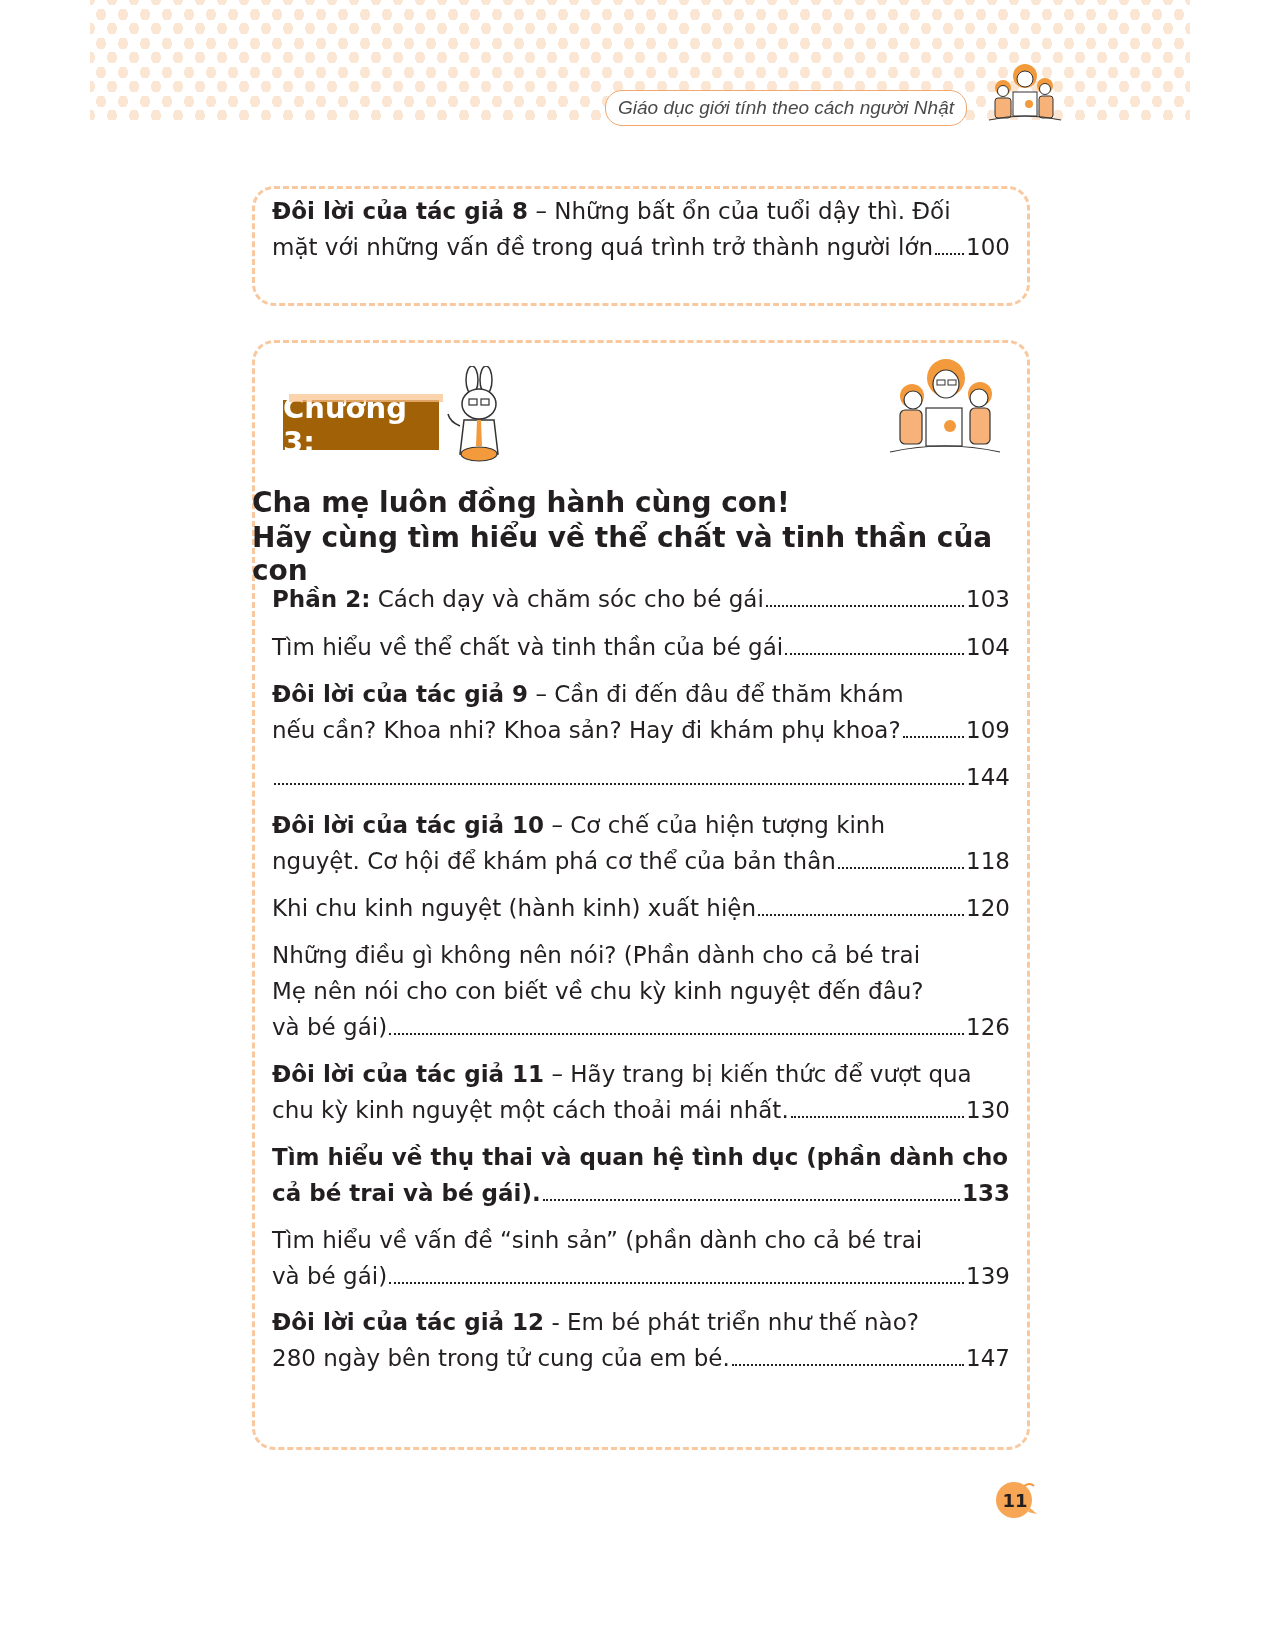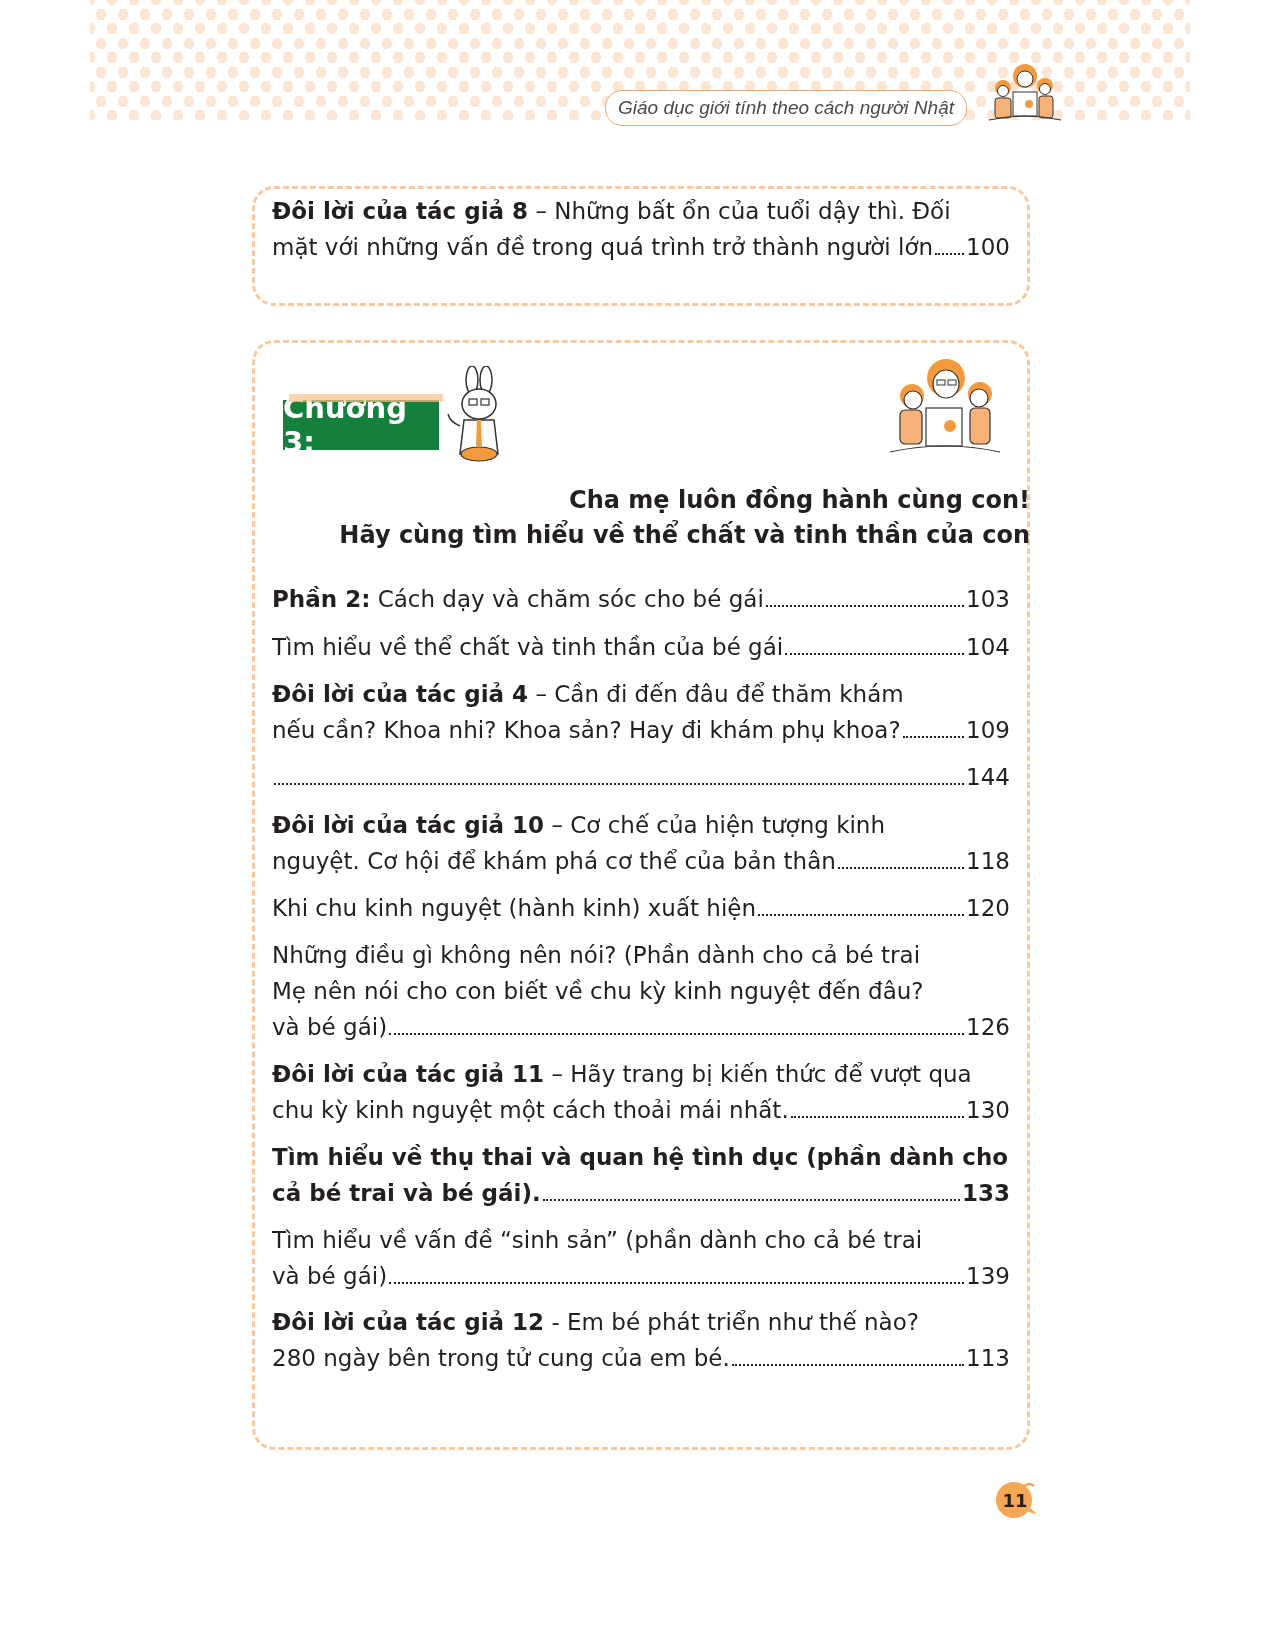--- a/index.html
+++ b/index.html
@@ -18,26 +18,26 @@
   .box { position:absolute; border:3px dashed #f9c89f; border-radius:22px; box-sizing:border-box; }
   .box1 { left:252px; top:186px; width:778px; height:120px; }
   .box2 { left:252px; top:340px; width:778px; height:1110px; }
   .entry { position:absolute; left:272px; width:738px; font-size:23px; line-height:36px; color:#231f20; }
   .entry b { font-weight:bold; }
   .line { display:flex; align-items:baseline; white-space:nowrap; }
   .line .txt { flex:0 0 auto; }
   .line .leader { flex:1 1 auto; border-bottom:2px dotted #231f20; margin:0 2px 7px 2px; height:0; }
   .line .pg { flex:0 0 auto; }
   .chapter-tab { position:absolute; left:283px; top:400px; width:156px; height:50px;
-          background:#15803d; color:#fff; font-weight:bold; font-size:29px;
+          background:#a16207; color:#fff; font-weight:bold; font-size:29px;
           display:flex; align-items:center; justify-content:center; }
   .chapter-tab::before { content:""; position:absolute; left:6px; top:-6px; right:-4px; height:8px; background:#f9c08a; opacity:.7; }
   .rabbit { position:absolute; left:440px; top:366px; width:80px; height:100px; }
   .family-big { position:absolute; left:880px; top:356px; width:130px; height:104px; }
-  .subtitle { position:absolute; left:252px; width:778px; text-align:right; font-weight:bold; font-size:24px; color:#231f20; }
+  .subtitle { position:absolute; left:252px; width:778px; text-align:left; font-weight:bold; font-size:28px; color:#231f20; }
   .page-badge { position:absolute; left:990px; top:1478px; width:50px; height:44px; }
   .page-num { position:absolute; left:990px; top:1480px; width:50px; height:40px; display:flex; align-items:center; justify-content:center;
           font-weight:bold; font-size:18px; color:#231f20; }
 </style>
 </head>
 <body>
 
 <div class="dots"></div>
 <div class="running-title">Giáo dục giới tính theo cách người Nhật</div>
 <svg class="family-small" viewBox="0 0 80 62">
@@ -106,21 +106,21 @@
 
 <div class="entry" style="top:629px;">
   <div class="line">
       <span class="txt">Tìm hiểu về thể chất và tinh thần của bé gái</span>
       <span class="leader"></span>
       <span class="pg">104</span>
     </div>
 </div>
 
 <div class="entry" style="top:676px;">
-  <div><b>Đôi lời của tác giả 4</b><span> – Cần đi đến đâu để thăm khám</span></div>
+  <div><b>Đôi lời của tác giả 9</b><span> – Cần đi đến đâu để thăm khám</span></div>
   <div class="line">
       <span class="txt">nếu cần? Khoa nhi? Khoa sản? Hay đi khám phụ khoa?</span>
       <span class="leader"></span>
       <span class="pg">109</span>
     </div>
 </div>
 
 <div class="entry" style="top:759px;">
   <div class="line">
       <span class="leader"></span>
@@ -180,21 +180,21 @@
       <span class="leader"></span>
       <span class="pg">139</span>
     </div>
 </div>
 
 <div class="entry" style="top:1304px;">
   <div><b>Đôi lời của tác giả 12</b><span> - Em bé phát triển như thế nào?</span></div>
   <div class="line">
       <span class="txt">280 ngày bên trong tử cung của em bé.</span>
       <span class="leader"></span>
-      <span class="pg">113</span>
+      <span class="pg">147</span>
     </div>
 </div>
 
 <svg class="page-badge" viewBox="0 0 50 44">
   <circle cx="24" cy="22" r="18" fill="#f7a656"></circle>
   <path d="M34 8 Q40 4 44 8" stroke="#f39a3d" fill="none" stroke-width="2"></path>
   <path d="M40 30 L47 36 L38 34 Z" fill="#f7a656"></path>
 </svg>
 <div class="page-num">11</div>
 

